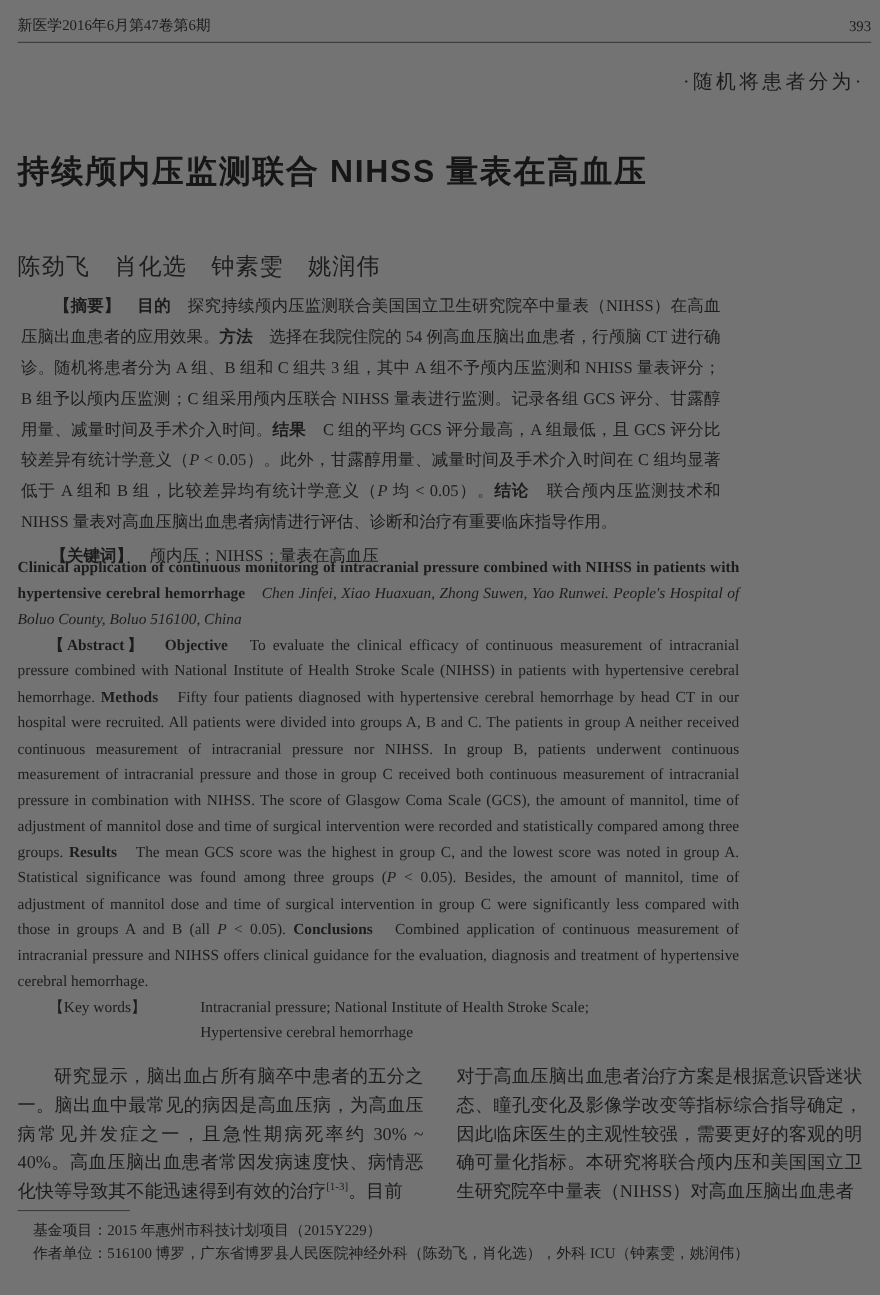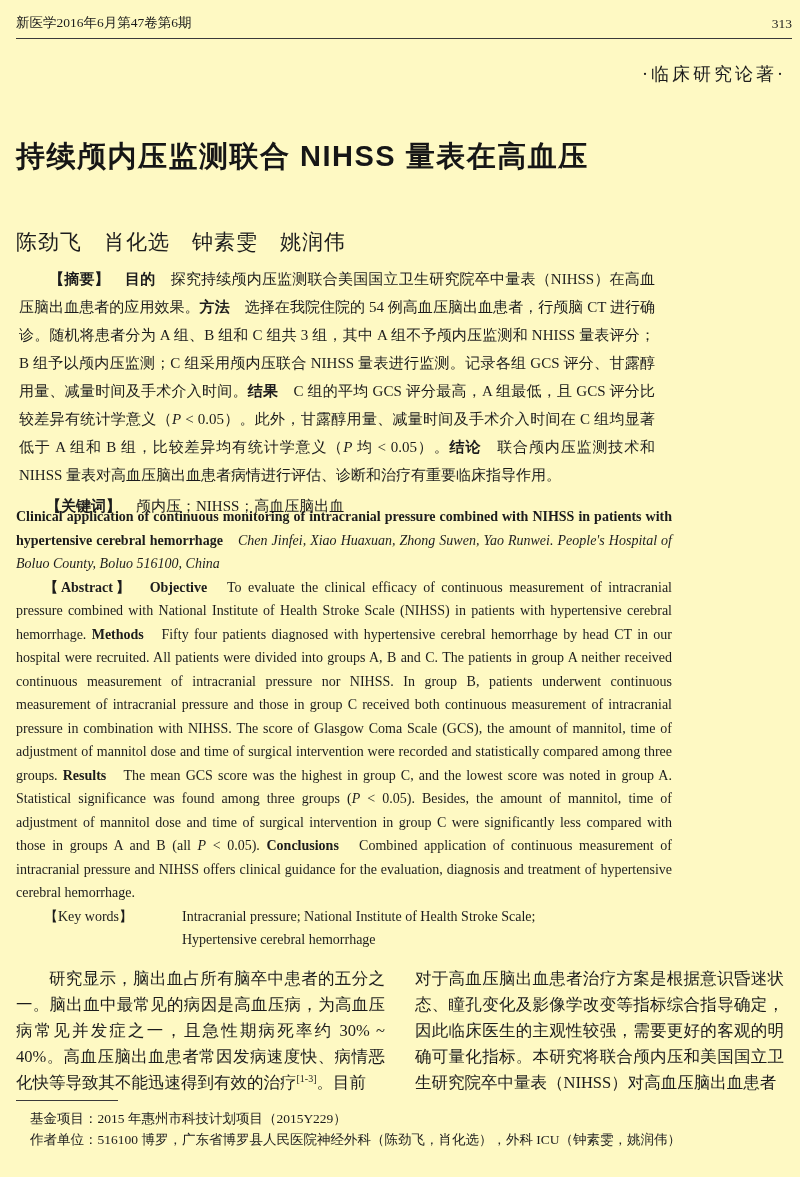--- a/index.html
+++ b/index.html
@@ -1,21 +1,21 @@
 <!DOCTYPE html>
 <html><head>
 <meta charset="utf-8">
 <style>
   html, body { margin:0; padding:0; background:#ffffff; }
   .page {
     position: relative;
     width: 800px;
     height: 1177px;
     margin: 0 auto;
-    background: #fef9c3;
+    background: #737373;
     color: #1c1c1c;
     font-family: "Liberation Serif", serif;
     overflow: hidden;
   }
   
   .hdr {
     position: absolute; top: 14px; left: 16px; right: 8px;
     display: flex; justify-content: space-between; align-items: flex-end;
     font-size: 13.5px; padding-bottom: 6px;
     border-bottom: 1.5px solid #3a3a3a;
@@ -72,34 +72,34 @@
   .b { font-weight: bold; }
   .i { font-style: italic; }
 </style>
 </head>
 <body>
 
 <div class="page">
 
   <div class="hdr">
     <span>新医学2016年6月第47卷第6期</span>
-    <span>313</span>
+    <span>393</span>
   </div>
 
-  <div class="section-label">·临床研究论著·</div>
+  <div class="section-label">·随机将患者分为·</div>
 
   <h1 class="title-zh">
     <span>持续颅内压监测联合 NIHSS 量表在高血压</span><br>
   </h1>
 
   <div class="authors-zh">陈劲飞　肖化选　钟素雯　姚润伟</div>
 
   <div class="abstract-wrap">
     <p class="abstract-zh"><span class="b">【摘要】</span><span>　</span><span class="b">目的</span><span>　探究持续颅内压监测联合美国国立卫生研究院卒中量表（NIHSS）在高血压脑出血患者的应用效果。</span><span class="b">方法</span><span>　选择在我院住院的 54 例高血压脑出血患者，行颅脑 CT 进行确诊。随机将患者分为 A 组、B 组和 C 组共 3 组，其中 A 组不予颅内压监测和 NHISS 量表评分；B 组予以颅内压监测；C 组采用颅内压联合 NIHSS 量表进行监测。记录各组 GCS 评分、甘露醇用量、减量时间及手术介入时间。</span><span class="b">结果</span><span>　C 组的平均 GCS 评分最高，A 组最低，且 GCS 评分比较差异有统计学意义（</span><span class="i">P</span><span> &lt; 0.05）。此外，甘露醇用量、减量时间及手术介入时间在 C 组均显著低于 A 组和 B 组，比较差异均有统计学意义（</span><span class="i">P</span><span> 均 &lt; 0.05）。</span><span class="b">结论</span><span>　联合颅内压监测技术和 NIHSS 量表对高血压脑出血患者病情进行评估、诊断和治疗有重要临床指导作用。</span></p>
-    <p class="keywords-zh"><span class="b">【关键词】</span><span>　颅内压；NIHSS；高血压脑出血</span></p>
+    <p class="keywords-zh"><span class="b">【关键词】</span><span>　颅内压；NIHSS；量表在高血压</span></p>
   </div>
 
   <div class="english-block">
     <p class="en-heading"><span class="b">Clinical application of continuous monitoring of intracranial pressure combined with NIHSS in patients with hypertensive cerebral hemorrhage</span><span>　</span><span class="i">Chen Jinfei, Xiao Huaxuan, Zhong Suwen, Yao Runwei. People's Hospital of Boluo County, Boluo 516100, China</span></p>
     <p class="en-abstract"><span class="b">【Abstract】</span><span>　</span><span class="b">Objective</span><span>　To evaluate the clinical efficacy of continuous measurement of intracranial pressure combined with National Institute of Health Stroke Scale (NIHSS) in patients with hypertensive cerebral hemorrhage. </span><span class="b">Methods</span><span>　Fifty four patients diagnosed with hypertensive cerebral hemorrhage by head CT in our hospital were recruited. All patients were divided into groups A, B and C. The patients in group A neither received continuous measurement of intracranial pressure nor NIHSS. In group B, patients underwent continuous measurement of intracranial pressure and those in group C received both continuous measurement of intracranial pressure in combination with NIHSS. The score of Glasgow Coma Scale (GCS), the amount of mannitol, time of adjustment of mannitol dose and time of surgical intervention were recorded and statistically compared among three groups. </span><span class="b">Results</span><span>　The mean GCS score was the highest in group C, and the lowest score was noted in group A. Statistical significance was found among three groups (</span><span class="i">P</span><span> &lt; 0.05). Besides, the amount of mannitol, time of adjustment of mannitol dose and time of surgical intervention in group C were significantly less compared with those in groups A and B (all </span><span class="i">P</span><span> &lt; 0.05). </span><span class="b">Conclusions</span><span>　Combined application of continuous measurement of intracranial pressure and NIHSS offers clinical guidance for the evaluation, diagnosis and treatment of hypertensive cerebral hemorrhage.</span></p>
     <div class="en-keywords">
       <span class="kw-label">【Key words】</span>
       <span class="kw-body">
         <span>Intracranial pressure; National Institute of Health Stroke Scale;</span><br>
         <span>Hypertensive cerebral hemorrhage</span>

